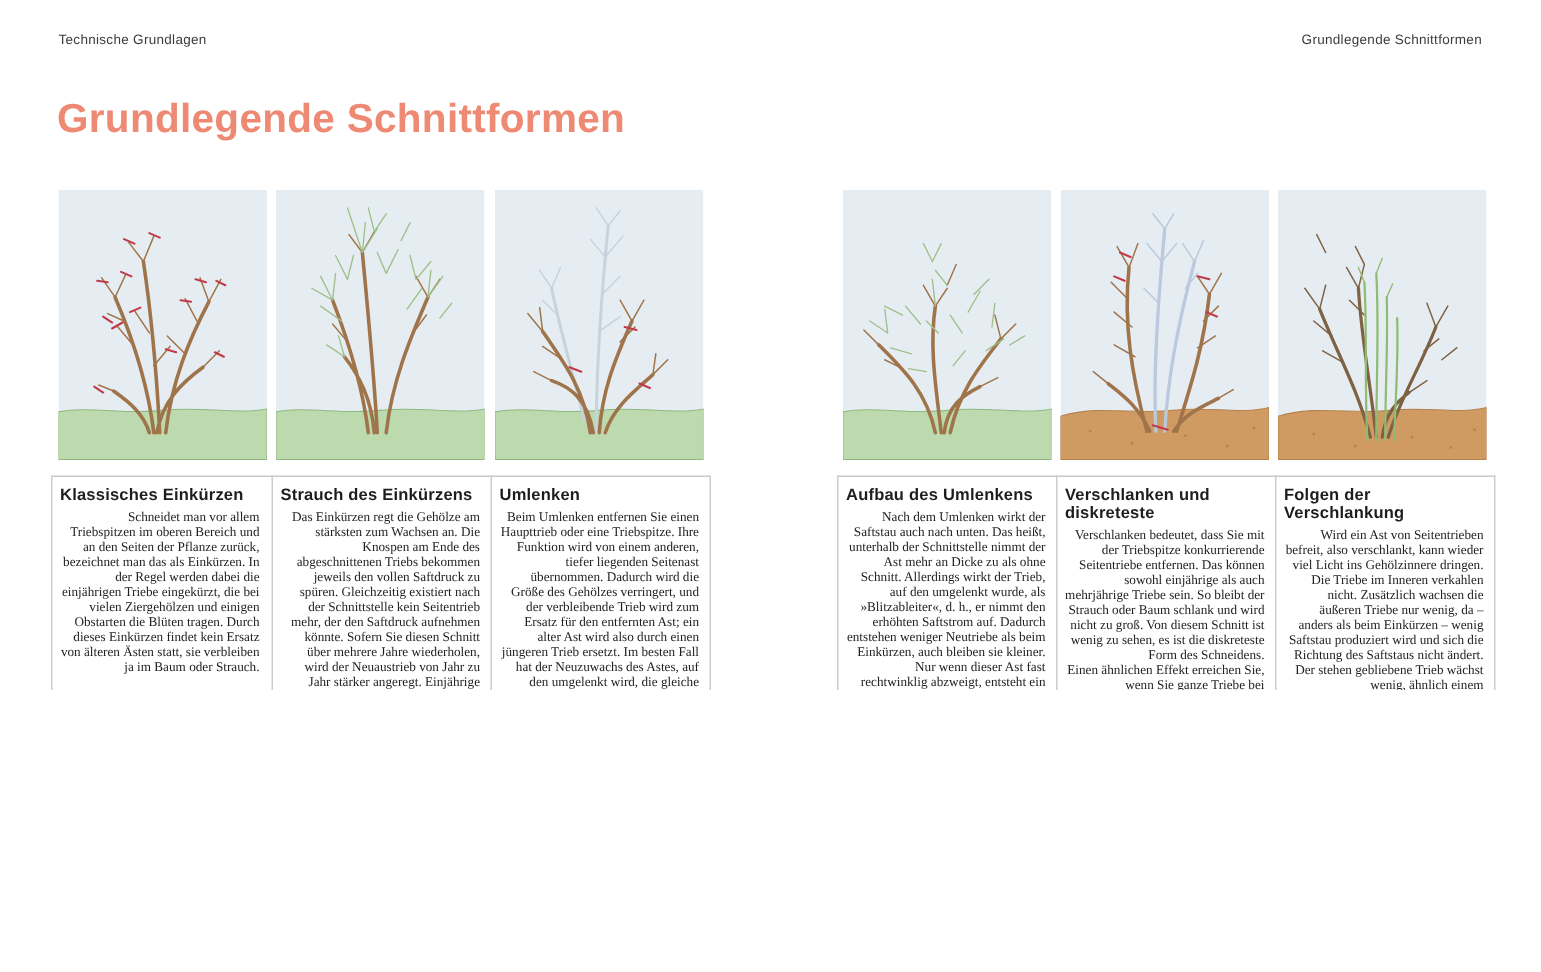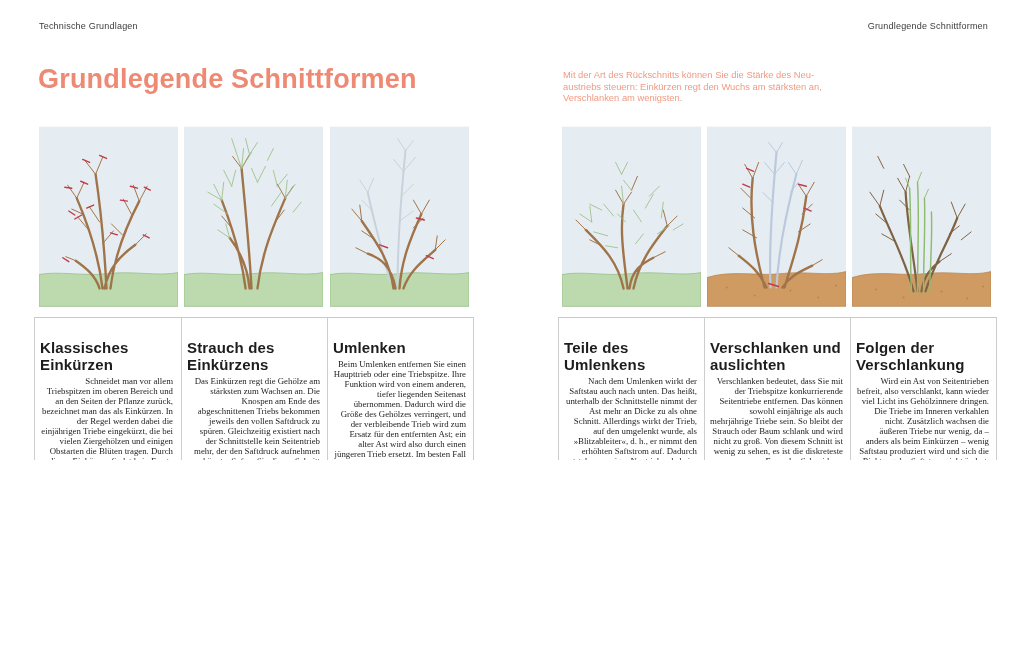--- a/index.html
+++ b/index.html
@@ -21,43 +21,40 @@
     font-size:9.4px; line-height:11.6px; color:#f09a82; white-space:pre-line;
   }
   .panel { position:absolute; top:126px; width:139px; height:181px; }
   .panel svg { display:block; width:139px; height:181px; }
   .hrule { position:absolute; top:317px; height:1px; background:#c9c9c9; }
   .hrule.lp { left:34px; width:440px; }
   .hrule.rp { left:558px; width:439px; }
   .vrule { position:absolute; top:317px; width:1px; height:271px; background:#cdcdcd; }
   .text-col { position:absolute; top:323px; width:133px; }
   .col-heading {
-    font-size:15px; font-weight:bold; color:#1d1d1d; letter-spacing:0.15px;
-    margin:16px 0 3px 0; font-family:"Liberation Sans", sans-serif;
+    font-size:11px; font-weight:bold; color:#1d1d1d; letter-spacing:0.15px;
+    margin:1px 0 3px 0; font-family:"Liberation Sans", sans-serif;
   }
   .col-body {
     font-family:"Liberation Serif", serif; font-size:8.8px; line-height:10px;
     color:#1e1e1e; white-space:pre-line; text-align:right;
   }
   .page-number { position:absolute; top:613px; font-size:9px; color:#2e2e2e; }
   .page-number.left { left:39px;margin-left:34px; }
   .page-number.right { right:39px;font-style:italic; }
 </style>
 </head>
 <body>
 
 <div class="spread">
 
   <div class="running-head left">Technische Grundlagen</div>
   <div class="running-head right">Grundlegende Schnittformen</div>
 
   <div class="main-title">Grundlegende Schnittformen</div>
-  <div class="intro">Mit der Art des Rückschnitts können Sie die Stärke des Neu-
-austriebs steuern: Einkürzen regt den Wuchs am stärksten an,
-Verschlanken am wenigsten.</div>
 
   <div class="panel" style="left:39px">
     <svg viewBox="0 0 140 181">
       <rect width="140" height="181" fill="#e6edf2"></rect>
       <path d="M0,149 C20,145 45,151 70,148 C95,145 120,151 140,147 L140,181 L0,181 Z" fill="#bcdaae" stroke="#90b981" stroke-width="0.7"></path>
       <g stroke="#a0744a" fill="none" stroke-linecap="round">
         <path stroke-width="2.4" d="M64,163 C60,130 50,100 38,72 M68,163 C66,125 63,88 57,48 M72,163 C76,128 88,100 101,75 M66,163 C70,142 82,130 97,119 M61,163 C57,150 47,142 37,135"></path>
         <path stroke-width="1" d="M50,104 l-11,-13 M44,88 l-11,-5 M38,72 l-9,-13 M38,72 l7,-15 M61,96 l-10,-15 M57,48 l-10,-13 M57,48 l7,-17 M64,118 l11,-13 M84,109 l-11,-11 M93,88 l-8,-15 M101,75 l8,-15 M101,75 l-6,-16 M97,119 l11,-11 M37,135 l-10,-4"></path>
       </g>
       <path stroke="#c23a4a" stroke-width="1.4" fill="none" stroke-linecap="round" d="M36,93 l7,-4 M30,85 l6,4 M26,61 l7,1 M42,55 l7,3 M44,33 l7,3 M61,29 l7,3 M48,82 l7,-3 M72,107 l7,2 M82,74 l7,1 M106,61 l6,3 M92,60 l7,2 M24,132 l6,4 M105,109 l6,3"></path>
@@ -166,25 +163,25 @@
   </div>
   <div class="text-col" style="left:187px">
     <h3 class="col-heading">Strauch des Einkürzens</h3>
     <div class="col-body">Das Einkürzen regt die Gehölze am stärksten zum Wachsen an. Die Knospen am Ende des abgeschnittenen Triebs bekommen jeweils den vollen Saftdruck zu spüren. Gleichzeitig existiert nach der Schnittstelle kein Seitentrieb mehr, der den Saftdruck aufnehmen könnte. Sofern Sie diesen Schnitt über mehrere Jahre wiederholen, wird der Neuaustrieb von Jahr zu Jahr stärker angeregt. Einjährige Triebe kürzt man deshalb nur beim Pflanzen und beim Aufbau der Gerüstäste von Obstgehölzen. Bei allen anderen Gehölzen werden sie nicht eingekürzt, sondern bleiben ohne Schnitt an der Pflanze stehen oder werden ganz entfernt.</div>
   </div>
   <div class="text-col" style="left:333px">
     <h3 class="col-heading">Umlenken</h3>
     <div class="col-body">Beim Umlenken entfernen Sie einen Haupttrieb oder eine Triebspitze. Ihre Funktion wird von einem anderen, tiefer liegenden Seitenast übernommen. Dadurch wird die Größe des Gehölzes verringert, und der verbleibende Trieb wird zum Ersatz für den entfernten Ast; ein alter Ast wird also durch einen jüngeren Trieb ersetzt. Im besten Fall hat der Neuzuwachs des Astes, auf den umgelenkt wird, die gleiche Wuchsrichtung wie der alte Astteil und nimmt auf seiner ganzen Länge mit seinen jungen Knospen den durch den Schnitt erhöhten Saftdruck auf.</div>
   </div>
   <div class="text-col" style="left:564px">
-    <h3 class="col-heading">Teile des Umlenkens</h3>
+    <h3 class="col-heading">Aufbau des Umlenkens</h3>
     <div class="col-body">Nach dem Umlenken wirkt der Saftstau auch nach unten. Das heißt, unterhalb der Schnittstelle nimmt der Ast mehr an Dicke zu als ohne Schnitt. Allerdings wirkt der Trieb, auf den umgelenkt wurde, als »Blitzableiter«, d. h., er nimmt den erhöhten Saftstrom auf. Dadurch entstehen weniger Neutriebe als beim Einkürzen, auch bleiben sie kleiner. Nur wenn dieser Ast fast rechtwinklig abzweigt, entsteht ein stärkerer Saftstau, und es wachsen über die Jahre viele Neutriebe. Hat der Ast, auf den umgelenkt wurde, fast die gleiche Wuchsrichtung wie der entfernte Ast, fällt die Schnittstelle nach einigen Jahren kaum noch auf.</div>
   </div>
   <div class="text-col" style="left:710px">
-    <h3 class="col-heading">Verschlanken und auslichten</h3>
+    <h3 class="col-heading">Verschlanken und diskreteste</h3>
     <div class="col-body">Verschlanken bedeutet, dass Sie mit der Triebspitze konkurrierende Seitentriebe entfernen. Das können sowohl einjährige als auch mehrjährige Triebe sein. So bleibt der Strauch oder Baum schlank und wird nicht zu groß. Von diesem Schnitt ist wenig zu sehen, es ist die diskreteste Form des Schneidens.
 Einen ähnlichen Effekt erreichen Sie, wenn Sie ganze Triebe bei Sträuchern auslichten. Dabei schneiden Sie die Triebe direkt am Boden ab. Nach dem Schnitt sieht der Strauch lockerer aus, man nimmt jedoch nicht wahr, dass Teile fehlen.</div>
   </div>
   <div class="text-col" style="left:856px">
     <h3 class="col-heading">Folgen der Verschlankung</h3>
     <div class="col-body">Wird ein Ast von Seitentrieben befreit, also verschlankt, kann wieder viel Licht ins Gehölzinnere dringen. Die Triebe im Inneren verkahlen nicht. Zusätzlich wachsen die äußeren Triebe nur wenig, da – anders als beim Einkürzen – wenig Saftstau produziert wird und sich die Richtung des Saftstaus nicht ändert. Der stehen gebliebene Trieb wächst wenig, ähnlich einem ungeschnittenen Trieb (Seite 21); an den Schnittstellen bilden sich kleinere Neutriebe.
 Bei Sträuchern, die am Boden ausgelichtet werden, wachsen Jungtriebe direkt aus der Erde nach.</div>
   </div>
 
   <div class="page-number left">28</div>

